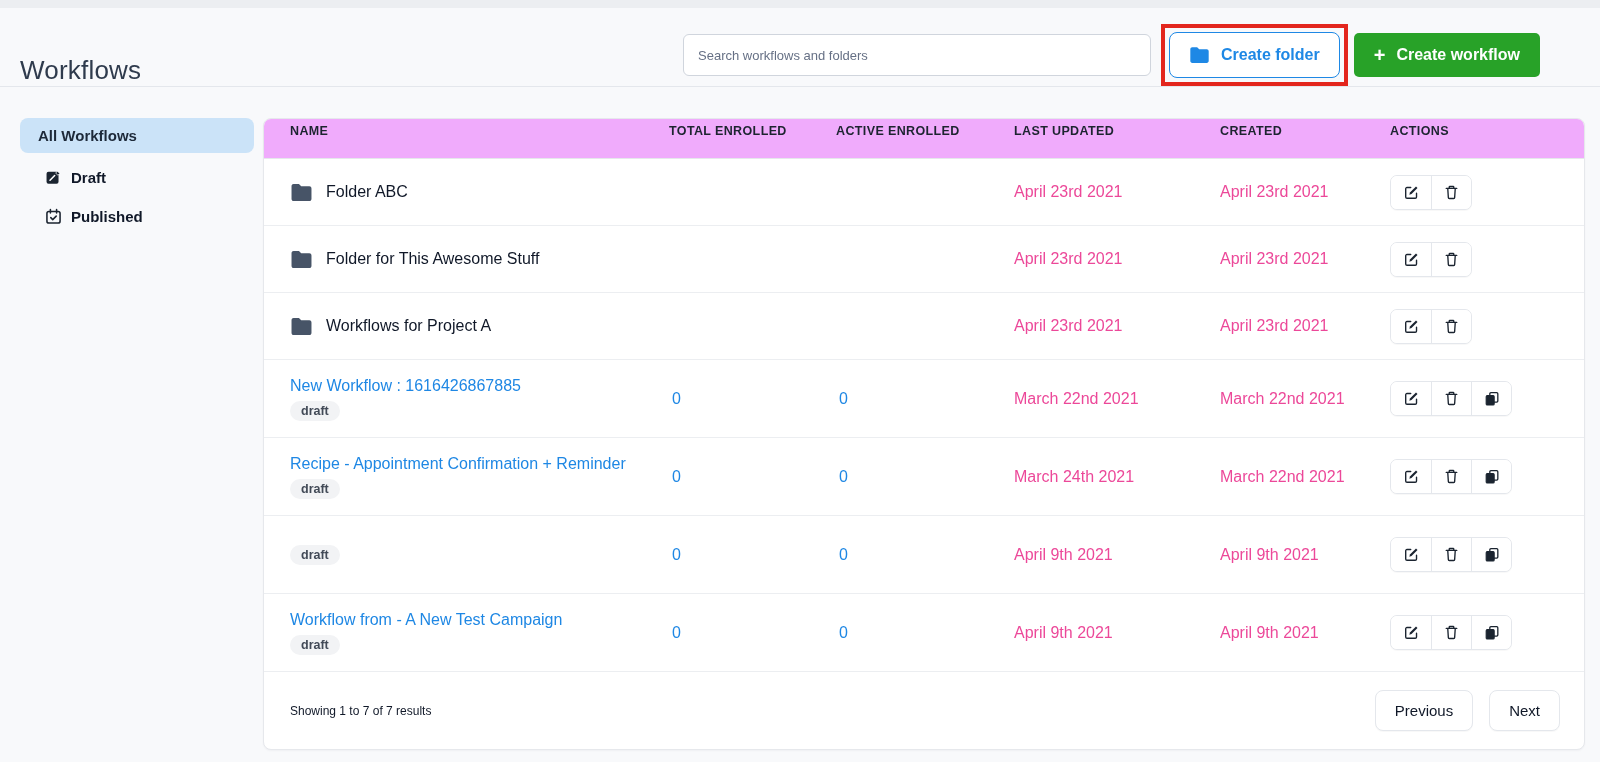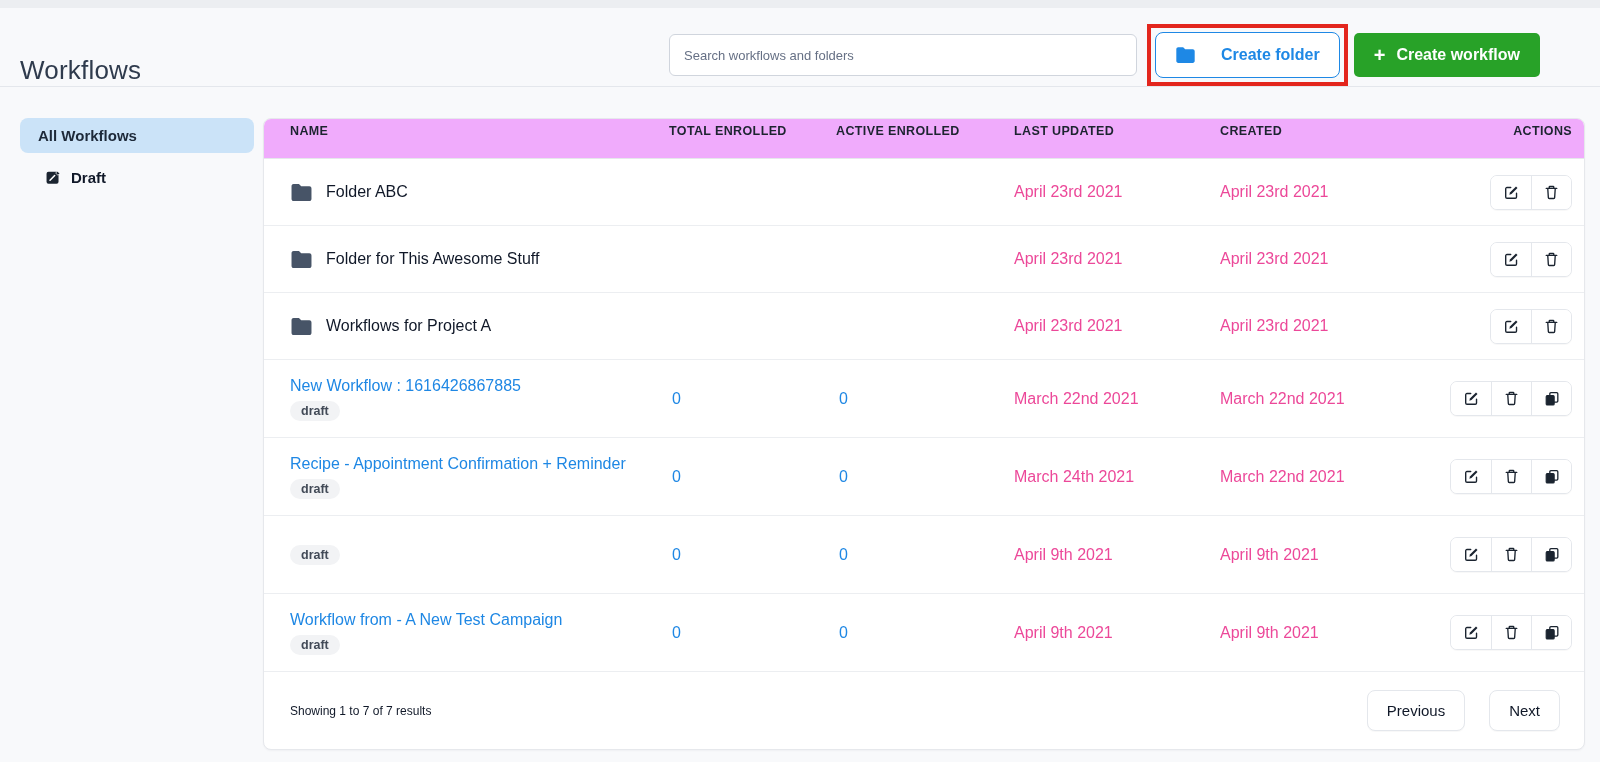--- a/index.html
+++ b/index.html
@@ -30,21 +30,21 @@
     font-family: "Liberation Sans", sans-serif;
     background:#fff; outline:none;
   }
   .search-input::placeholder { color:#667085; }
   .red-annotation {
     margin-left: 10px;
     border: 4px solid #e3261d;
     padding: 4px;
   }
   .btn-create-folder {
-    display:flex; align-items:center; gap:25px;
+    display:flex; align-items:center; gap:11px;
     height: 46px; padding: 0 19px;
     background:#fff; border: 1.5px solid #1e88e5; border-radius: 8px;
     color:#1e88e5; font-size:16px; font-weight:600;
     font-family:"Liberation Sans", sans-serif; cursor:pointer;
   }
   .btn-create-workflow {
     display:flex; align-items:center; gap:11px;
     height: 44px; padding: 0 20px; margin-left: 6px;
     background:#28a228; border:none; border-radius:5px;
     color:#fff; font-size:16px; font-weight:600;
@@ -79,21 +79,21 @@
     display:flex; align-items:center; height:40px;
     background:#f0abfc; border-bottom:1px solid #e6e8ec;
     padding: 0 12px 16px 26px;
     font-size: 12.5px; font-weight: 700; color:#1d2430; letter-spacing:.03em;
   }
   .c-name   { flex:1; min-width:0; padding-right:10px; }
   .c-total  { width:167px; flex-shrink:0; }
   .c-active { width:178px; flex-shrink:0; }
   .c-upd    { width:206px; flex-shrink:0; }
   .c-crt    { width:170px; flex-shrink:0; }
-  .c-act    { width:182px; flex-shrink:0;text-align:right; }
+  .c-act    { width:182px; flex-shrink:0; }
 
   .trow {
     display:flex; align-items:center;
     padding: 0 12px 0 26px;
     border-bottom: 1px solid #eceef1;
     background:#fff;
   }
   .row-folder { height:67px; }
   .row-workflow { height:78px; }
 
@@ -120,21 +120,21 @@
     display:flex; align-items:center; justify-content:center;
     background:#fff; border:none; cursor:pointer;
   }
   .act-btn + .act-btn { border-left:1px solid #e4e7ec; }
 
   .tfoot {
     display:flex; align-items:center;
     height:77px; padding: 0 24px 0 26px;
   }
   .results-summary { font-size:12px; color:#101828; }
-  .pager { margin-left:auto; display:flex; gap:24px; }
+  .pager { margin-left:auto; display:flex; gap:16px; }
   .pager-btn {
     background:#fff; border:1px solid #e4e7ec; border-radius:8px;
     padding: 11px 19px; font-size:15px; font-weight:500; color:#101828;
     font-family:"Liberation Sans", sans-serif; cursor:pointer;
     box-shadow: 0 1px 1px rgba(16,24,40,.03);
   }
 </style>
 </head>
 <body>
 
@@ -170,20 +170,30 @@
     <div class="side-item">
       <span class="ico">
         <svg width="17" height="17" viewBox="0 0 22 22">
           <rect x="2" y="3.5" width="15.5" height="15.5" rx="2.5" fill="#1b2430"></rect>
           <path d="M6.5 14.5l6-6" stroke="#fff" stroke-width="2" stroke-linecap="round"></path>
           <path d="M13.8 5.2l2.4-2.4 2.9 2.9-2.4 2.4z" fill="#1b2430" stroke="#fff" stroke-width="1"></path>
         </svg>
       </span>
       <span>Draft</span>
     </div>
+    <div class="side-item">
+      <span class="ico">
+        <svg width="17" height="17" viewBox="0 0 22 22" fill="none">
+          <rect x="2.5" y="4.5" width="17" height="15" rx="2.5" stroke="#1b2430" stroke-width="2"></rect>
+          <path d="M7 2v4.5M15 2v4.5" stroke="#1b2430" stroke-width="2" stroke-linecap="round"></path>
+          <path d="M7.5 12.5l2.5 2.5 4.5-4.5" stroke="#1b2430" stroke-width="2" stroke-linecap="round" stroke-linejoin="round"></path>
+        </svg>
+      </span>
+      <span>Published</span>
+    </div>
   </aside>
 
   <main class="card">
     <div class="thead">
       <span class="c-name">NAME</span>
       <span class="c-total">TOTAL ENROLLED</span>
       <span class="c-active">ACTIVE ENROLLED</span>
       <span class="c-upd">LAST UPDATED</span>
       <span class="c-crt">CREATED</span>
       <span class="c-act">ACTIONS</span>

